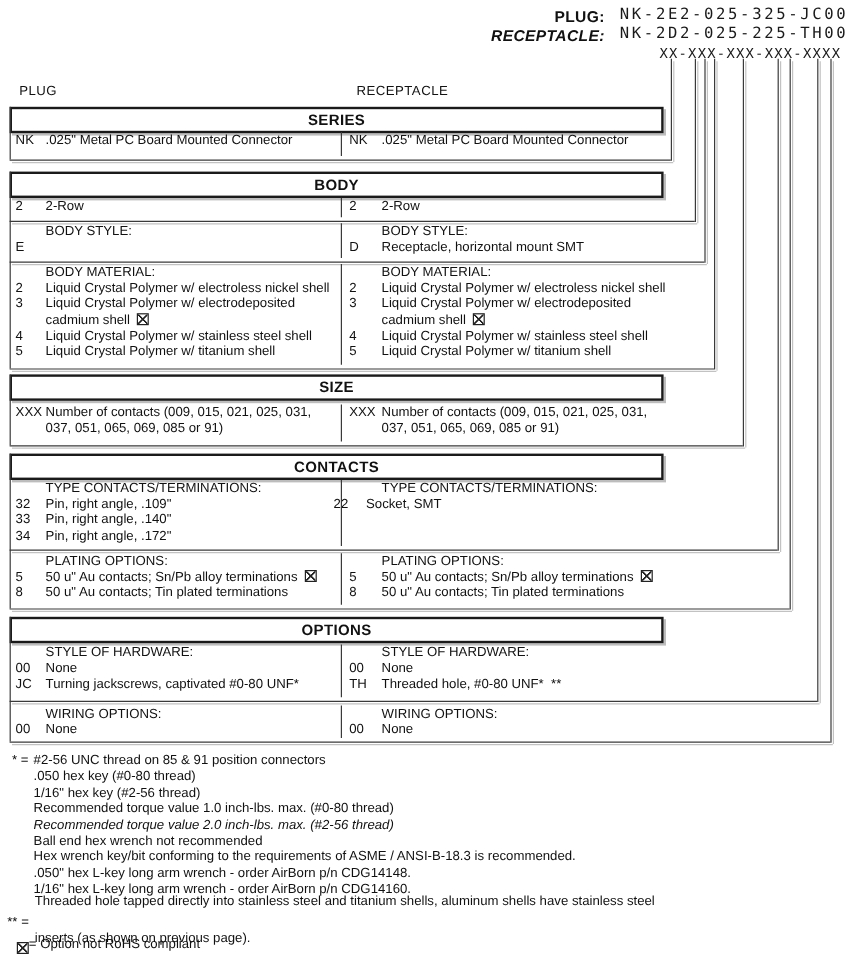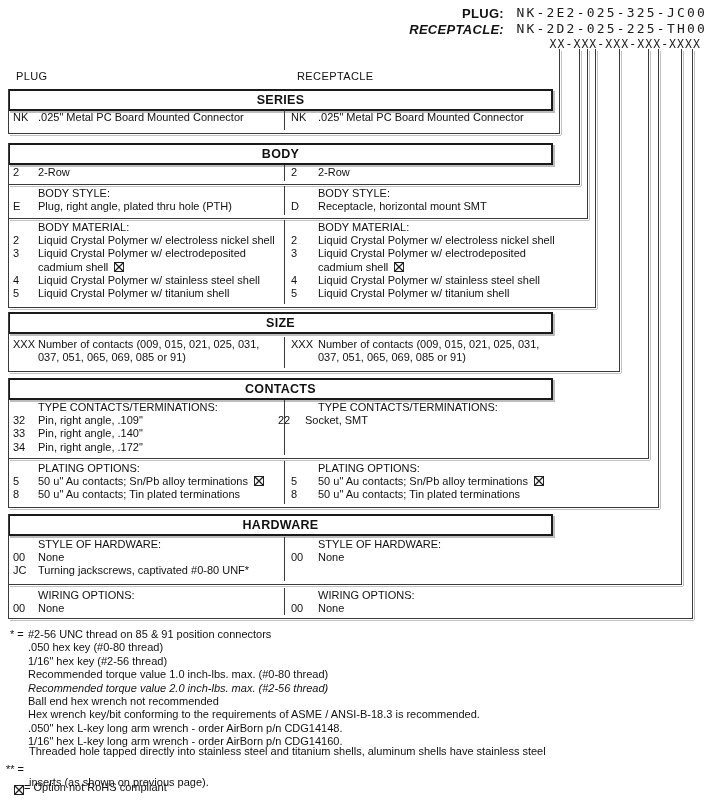--- a/index.html
+++ b/index.html
@@ -86,23 +86,20 @@
           <div>
             <div class="desc-line">2-Row</div>
           </div>
         </div>
       </div>
       <div class="abs sub-label" style="left: 38px; top: 187px;">BODY STYLE:</div>
       <div class="abs sub-label" style="left: 318px; top: 187px;">BODY STYLE:</div>
       <div class="abs rows colL" style="left: 13px; top: 200.2px;">
         <div class="opt-row">
           <div class="opt-code">E</div>
-          <div>
-            <div class="desc-line">Plug, right angle, plated thru hole (PTH)</div>
-          </div>
         </div>
       </div>
       <div class="abs rows colR" style="left: 291px; top: 200.2px;">
         <div class="opt-row">
           <div class="opt-code">D</div>
           <div>
             <div class="desc-line">Receptacle, horizontal mount SMT</div>
           </div>
         </div>
       </div>
@@ -235,21 +232,21 @@
             <div class="desc-line">50 u" Au contacts; Sn/Pb alloy terminations<span class="ncbox"></span></div>
           </div>
         </div>
         <div class="opt-row">
           <div class="opt-code">8</div>
           <div>
             <div class="desc-line">50 u" Au contacts; Tin plated terminations</div>
           </div>
         </div>
       </div>
-      <div class="abs sec-header" style="top: 514px;">HARDWARE</div>
+      <div class="abs sec-header" style="top: 514px;">OPTIONS</div>
       <div class="abs sub-label" style="left: 38px; top: 538px;">STYLE OF HARDWARE:</div>
       <div class="abs sub-label" style="left: 318px; top: 538px;">STYLE OF HARDWARE:</div>
       <div class="abs rows colL" style="left: 13px; top: 551.2px;">
         <div class="opt-row">
           <div class="opt-code">00</div>
           <div>
             <div class="desc-line">None</div>
           </div>
         </div>
         <div class="opt-row">
@@ -257,20 +254,26 @@
           <div>
             <div class="desc-line">Turning jackscrews, captivated #0-80 UNF*</div>
           </div>
         </div>
       </div>
       <div class="abs rows colR" style="left: 291px; top: 551.2px;">
         <div class="opt-row">
           <div class="opt-code">00</div>
           <div>
             <div class="desc-line">None</div>
+          </div>
+        </div>
+        <div class="opt-row">
+          <div class="opt-code">TH</div>
+          <div>
+            <div class="desc-line">Threaded hole, #0-80 UNF*  **</div>
           </div>
         </div>
       </div>
       <div class="abs sub-label" style="left: 38px; top: 589px;">WIRING OPTIONS:</div>
       <div class="abs sub-label" style="left: 318px; top: 589px;">WIRING OPTIONS:</div>
       <div class="abs rows colL" style="left: 13px; top: 602.2px;">
         <div class="opt-row">
           <div class="opt-code">00</div>
           <div>
             <div class="desc-line">None</div>

